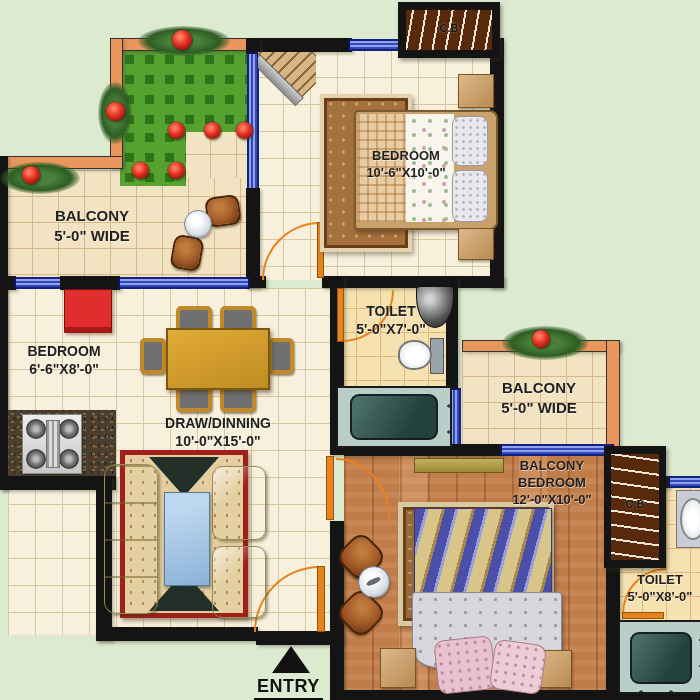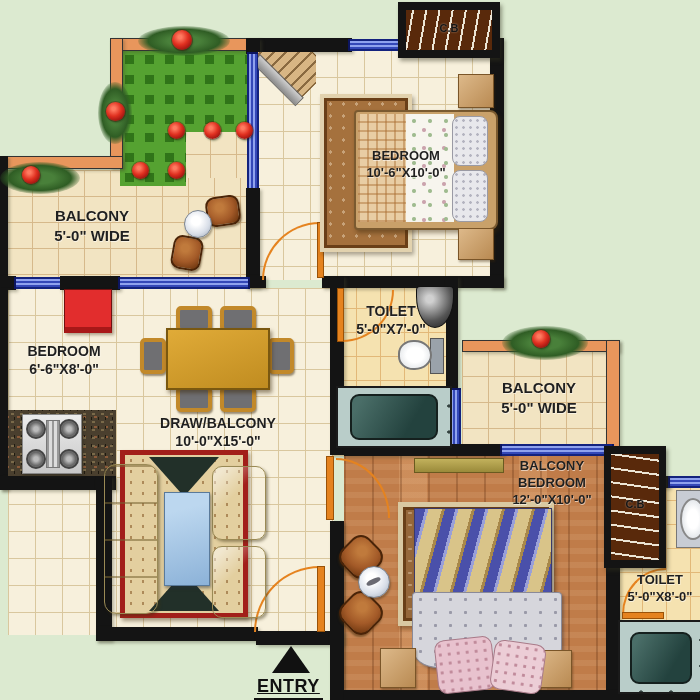--- a/index.html
+++ b/index.html
@@ -66,21 +66,21 @@
     box-shadow:1px 2px 2px rgba(60,40,10,.4);}
   .tub-surround{background-color:#b9cdc9;border:2px solid #1a1a1a;box-sizing:border-box;
     background-image:radial-gradient(#33413e 1.5px,transparent 2.2px);background-size:30px 26px;background-position:6px 5px;}
   .tub{background:linear-gradient(120deg,#4a6e68 10%,#23423e 70%);border:2px solid #15201e;border-radius:9px;box-sizing:border-box;}
   .chair-gold{background:#6f6f72;border:4px solid #c2892a;border-radius:5px;box-sizing:border-box;box-shadow:1px 2px 2px rgba(60,40,10,.5);}
   .chair-brown{background:radial-gradient(circle at 40% 35%,#c07a3c 15%,#a35a28 55%,#6a340e 95%);
     border:2px solid #4a2408;border-radius:9px;box-sizing:border-box;box-shadow:1px 2px 2px rgba(60,40,10,.5);}
   .round-table{border-radius:50%;background:radial-gradient(circle at 42% 38%,#ffffff 20%,#d8dee8 60%,#9aa4b2 100%);
     border:1px solid #7a8492;box-shadow:1px 2px 2px rgba(60,50,30,.4);}
   .entry-arrow{width:0;height:0;border-left:19px solid transparent;border-right:19px solid transparent;border-bottom:27px solid #111;}
-  .entry-label{font-size:18px;font-weight:bold;color:#111;border-bottom:2px solid #111;padding:0 3px 1px 3px;letter-spacing:.5px;text-decoration:underline;}
+  .entry-label{font-size:18px;font-weight:bold;color:#111;border-bottom:2px solid #111;padding:0 3px 1px 3px;letter-spacing:.5px;}
 </style>
 </head>
 <body>
 
 <div class="plan">
 
   <div class="abs tile-cream" style="left:256px;top:50px;width:240px;height:230px;"></div>
   <div class="abs tile-cream" style="left:8px;top:288px;width:326px;height:347px;"></div>
   <div class="abs tile-warm" style="left:332px;top:284px;width:122px;height:172px;"></div>
   <div class="abs tile-tan" style="left:6px;top:170px;width:246px;height:112px;"></div>
@@ -239,21 +239,21 @@
   </div>
   <div class="room-label" style="left:10px;top:342px;width:108px;font-size:14px;">
     <span class="nm">BEDROOM</span>
     <span class="sz">6'-6"X8'-0"</span>
   </div>
   <div class="room-label" style="left:338px;top:302px;width:106px;font-size:14px;">
     <span class="nm">TOILET</span>
     <span class="sz">5'-0"X7'-0"</span>
   </div>
   <div class="room-label" style="left:146px;top:414px;width:144px;font-size:14px;">
-    <span class="nm">DRAW/BALCONY</span>
+    <span class="nm">DRAW/DINNING</span>
     <span class="sz">10'-0"X15'-0"</span>
   </div>
   <div class="room-label" style="left:472px;top:378px;width:134px;font-size:15px;">
     <span class="nm">BALCONY</span>
     <span class="sz">5'-0" WIDE</span>
   </div>
   <div class="room-label wrap" style="left:500px;top:458px;width:104px;font-size:13px;white-space:normal;">
     <span class="nm">BALCONY BEDROOM</span>
     <span class="sz">12'-0"X10'-0"</span>
   </div>

